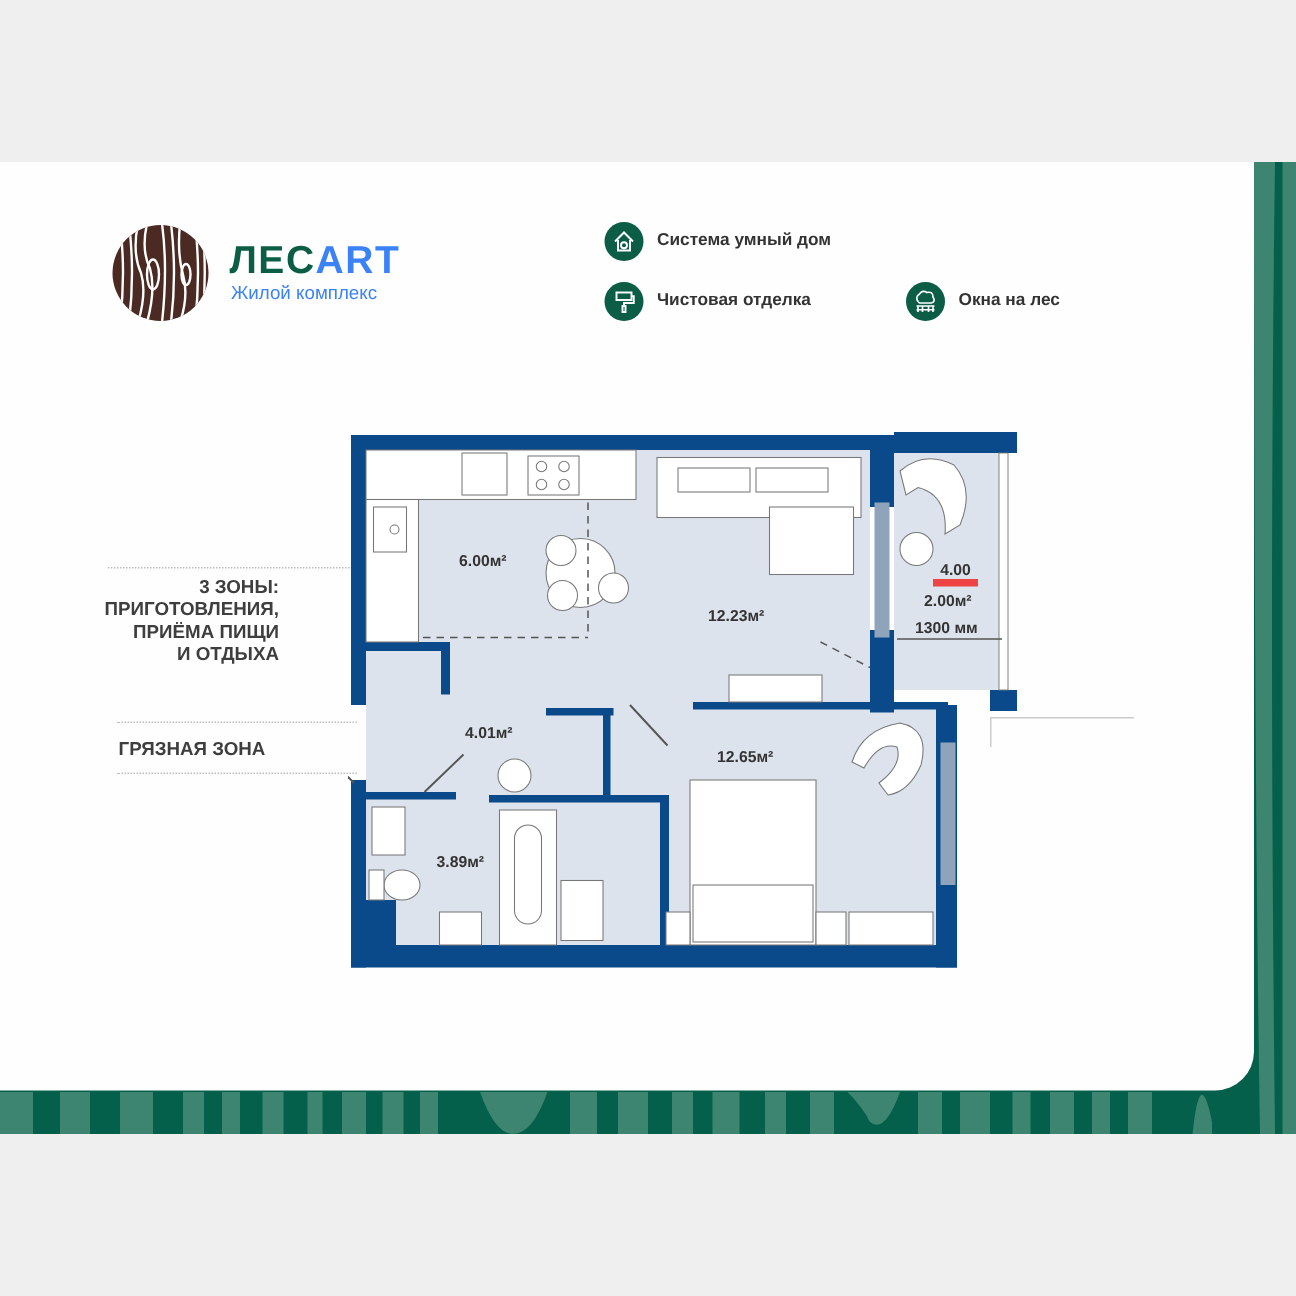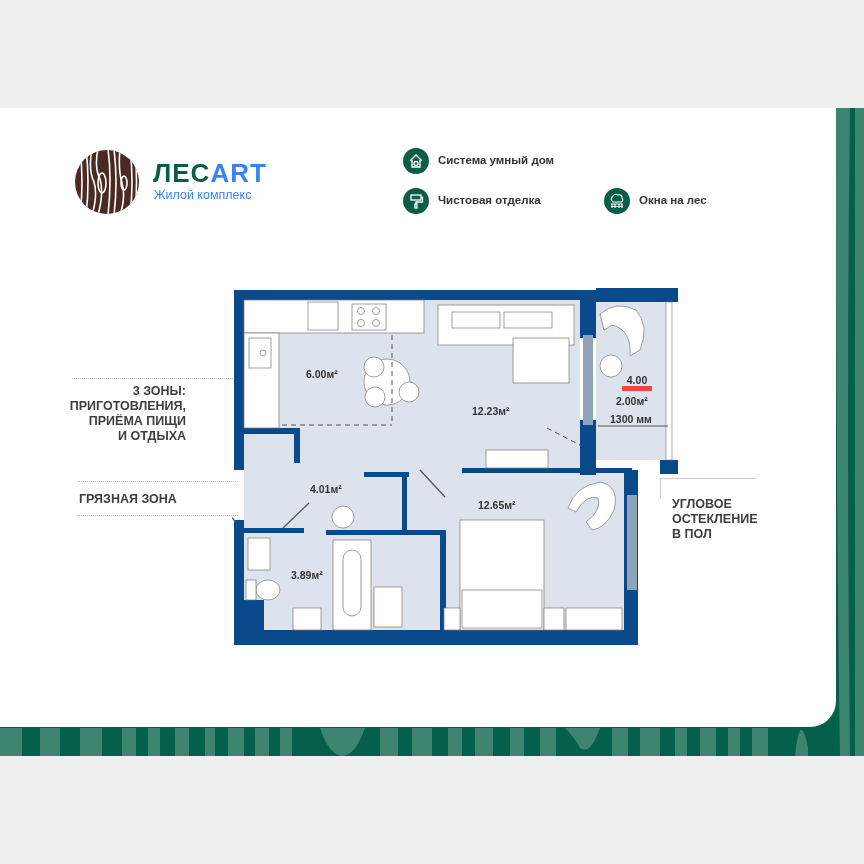--- a/index.html
+++ b/index.html
@@ -114,25 +114,20 @@
     <div class="lbl right" style="left:60px;top:276px;width:126px;">
       <div>3 ЗОНЫ:</div>
       <div>ПРИГОТОВЛЕНИЯ,</div>
       <div>ПРИЁМА ПИЩИ</div>
       <div>И ОТДЫХА</div>
     </div>
     <div class="dot-line" style="left:78px;top:373px;width:160px;"></div>
     <div class="lbl" style="left:79px;top:384px;">ГРЯЗНАЯ ЗОНА</div>
     <div class="dot-line" style="left:78px;top:407px;width:160px;"></div>
     <div style="position:absolute;left:660px;top:370px;width:96px;border-top:1px solid #ccc;border-left:1px solid #ccc;height:20px;"></div>
-    <div class="lbl" style="left:672px;top:389px;">
-      <div>УГЛОВОЕ</div>
-      <div>ОСТЕКЛЕНИЕ</div>
-      <div>В ПОЛ</div>
-    </div>
 
     <svg class="plan" width="450" height="360" viewBox="232 288 450 360" style="left:232px;top:180px;">
 
       <g fill="#dde3ec">
         <rect x="244" y="300" width="336" height="170"></rect>
         <rect x="244" y="470" width="130" height="160"></rect>
         <rect x="374" y="470" width="250" height="160"></rect>
         <rect x="596" y="300" width="74" height="160"></rect>
       </g>
 

